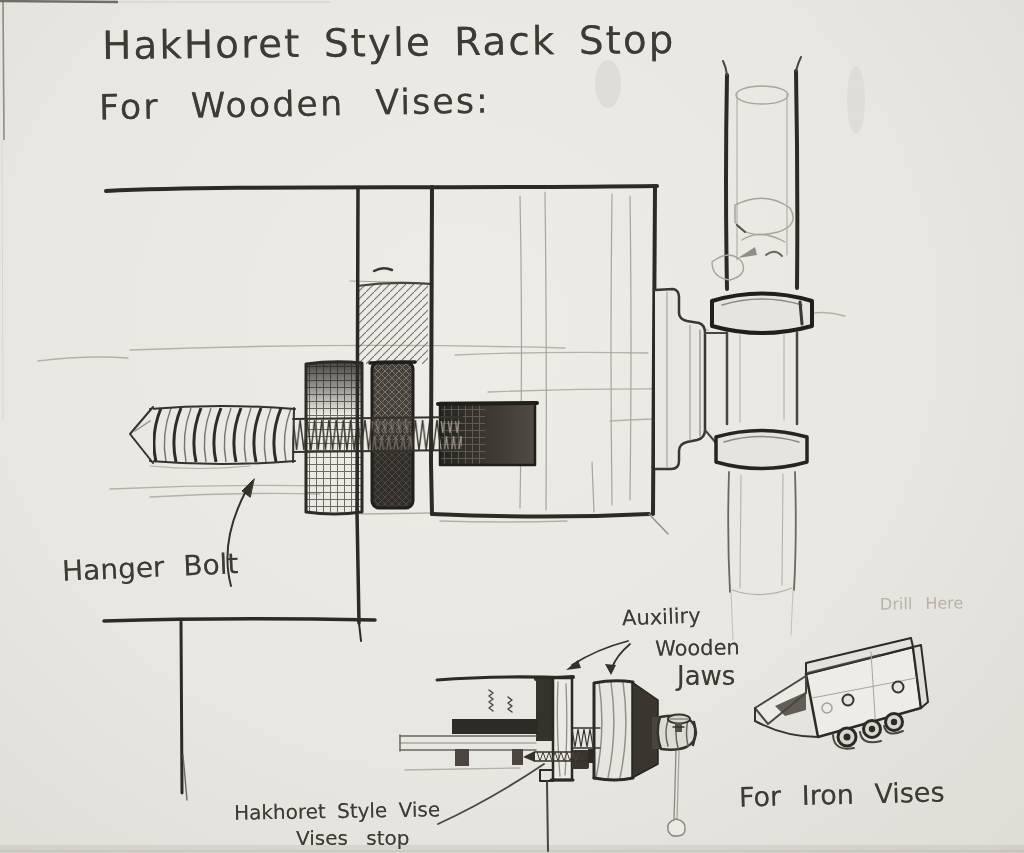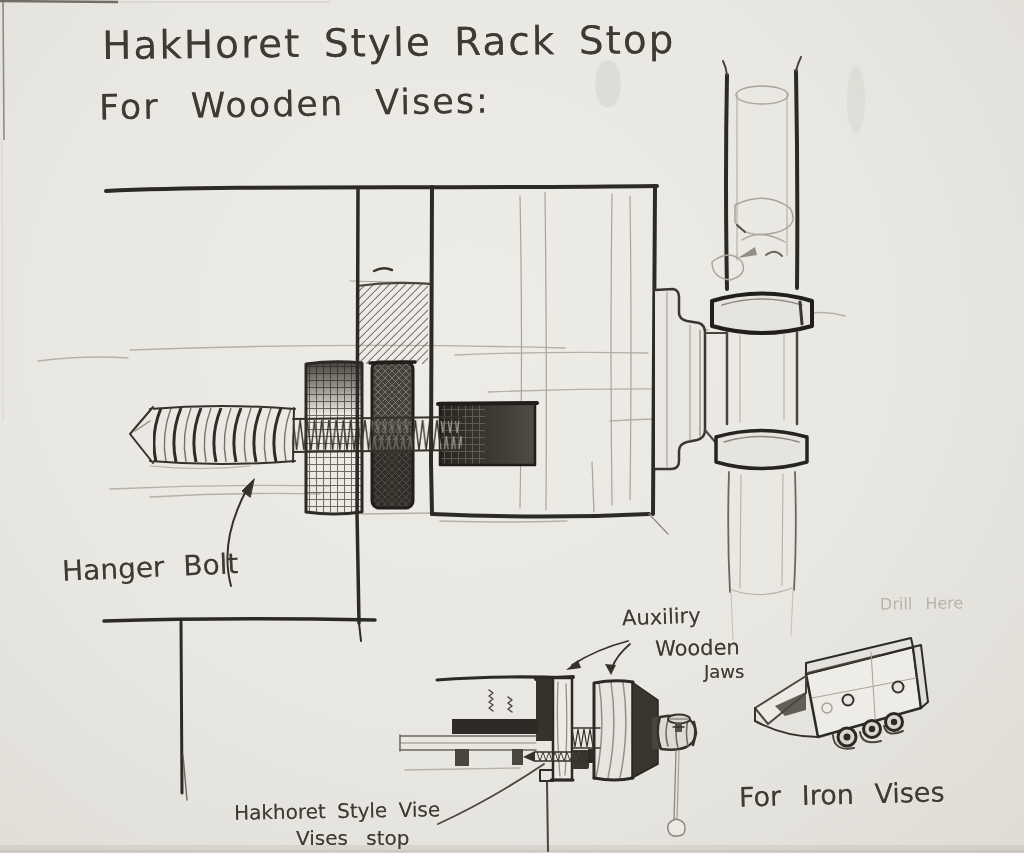--- a/index.html
+++ b/index.html
@@ -12,21 +12,21 @@
   .hw{
     position:absolute;color:#3e3a34;white-space:nowrap;
     font-family:"DejaVu Sans", sans-serif;
     text-shadow:0 0 .6px rgba(62,58,52,.55);
   }
   #title-line1{left:102px;top:20px;font-size:39px;letter-spacing:2px;transform:rotate(-.6deg);word-spacing:8px;}
   #title-line2{left:99px;top:84px;font-size:35px;letter-spacing:2px;word-spacing:18px;transform:rotate(-1deg);}
   #hanger-bolt-label{left:62px;top:551px;font-size:28px;word-spacing:10px;transform:rotate(-2.5deg);}
   #aux-line1{left:622px;top:605px;font-size:21px;transform:rotate(-2deg);}
   #aux-line2{left:655px;top:636px;font-size:21px;transform:rotate(-1deg);}
-  #aux-line3{left:704px;top:661px;font-size:18px;}
+  #aux-line3{left:677px;top:661px;font-size:26px;}
   #rackstop-line1{left:234px;top:799px;font-size:20px;word-spacing:5px;transform:rotate(-1deg);}
   #rackstop-line2{left:296px;top:826px;font-size:20px;word-spacing:12px;}
   #iron-vises-label{left:739px;top:779px;font-size:27px;word-spacing:12px;transform:rotate(-1.5deg);}
   #drill-here-label{left:880px;top:594px;font-size:16px;color:#b8b3aa;text-shadow:none;word-spacing:8px;transform:rotate(-1deg);}
 </style>
 </head>
 <body>
 
 <div class="paper">
 

